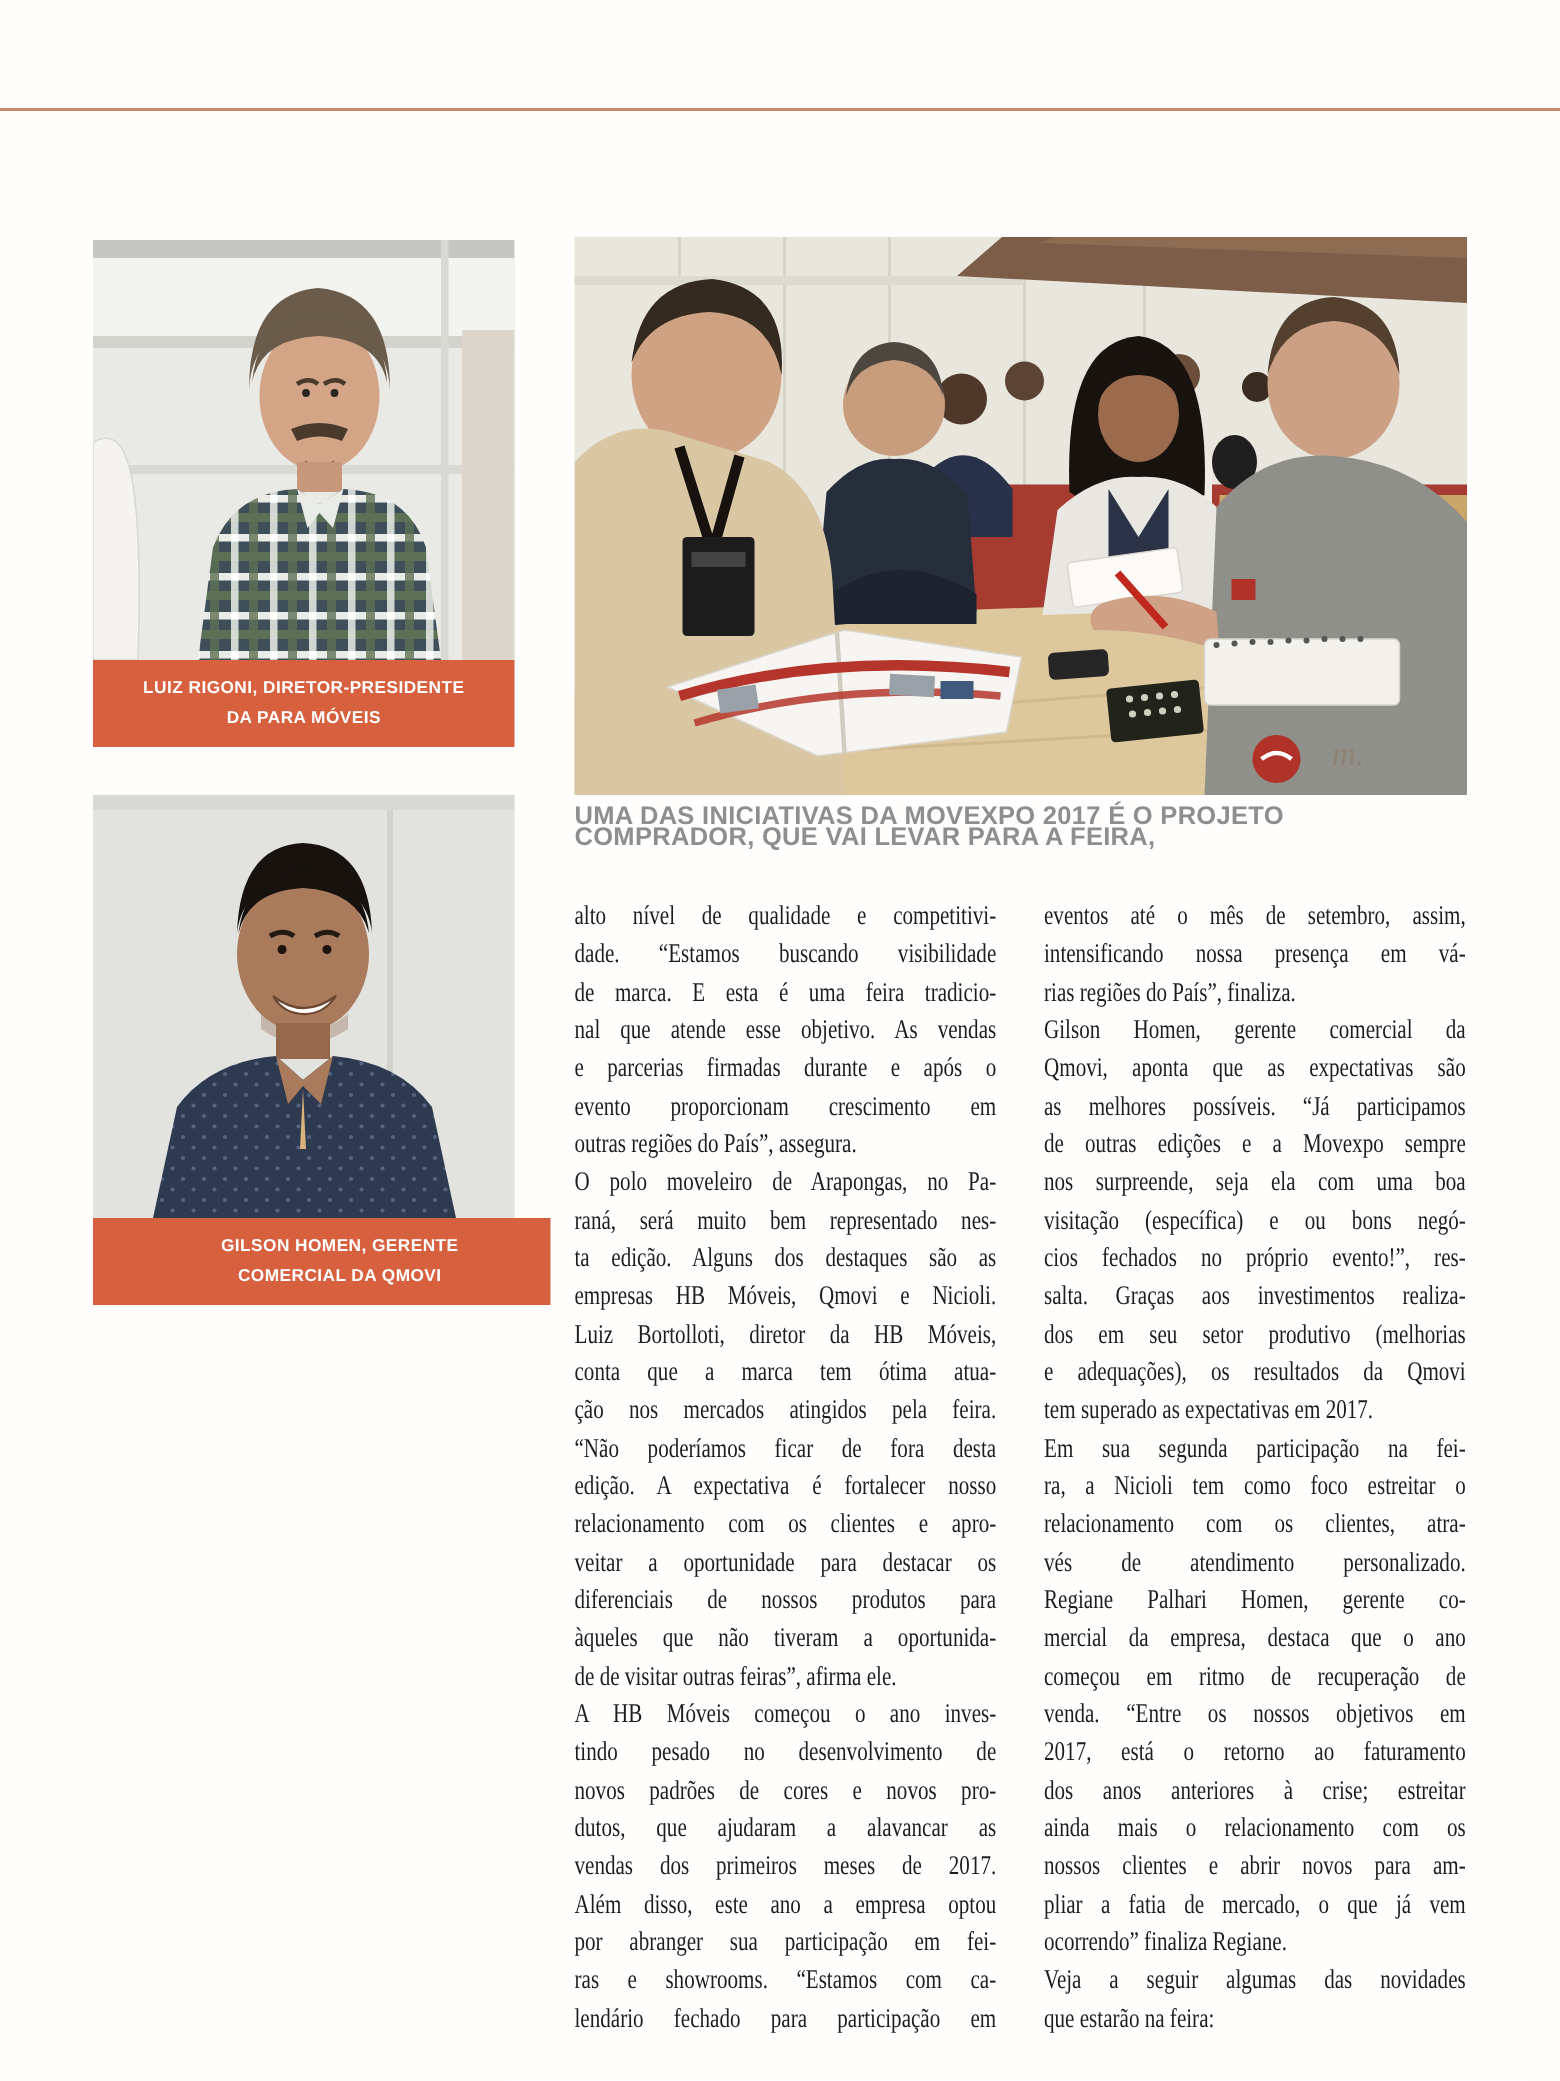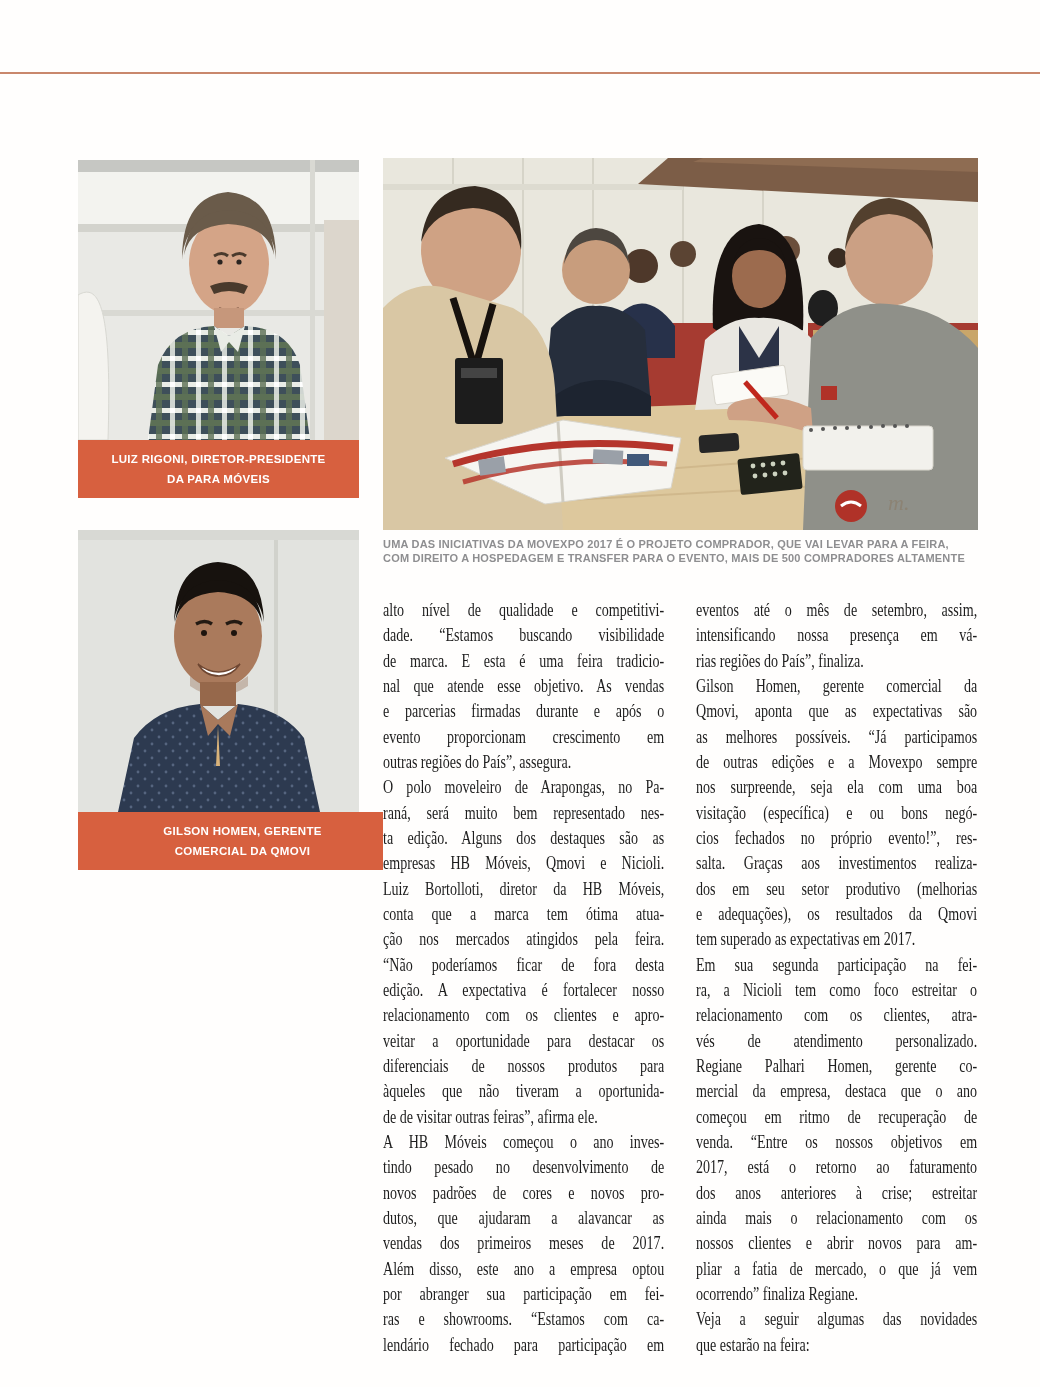--- a/index.html
+++ b/index.html
@@ -1,35 +1,35 @@
 <!DOCTYPE html>
 <html><head>
 <meta charset="utf-8">
 <style>
   html,body{margin:0;padding:0;background:#ffffff;}
   body{width:1040px;height:1387px;position:relative;font-family:"Liberation Sans",sans-serif;}
   .page{position:absolute;inset:0;background:#fffefd;overflow:hidden;}
   .top-rule{position:absolute;left:0;top:72px;width:1040px;height:2px;background:#c9876c;}
 
   
-  .portrait{position:absolute;left:78px;width:244px;margin:0;}
+  .portrait{position:absolute;left:62px;width:244px;margin:0;}
   .portrait .photo{display:block;width:281px;background:#e8e8e4;}
   .portrait-1{top:160px;}
   .portrait-2{top:530px;}
   .pcap{width:281px;background:#d7603f;color:#ffffff;text-align:center;
         font-size:11.5px;font-weight:bold;letter-spacing:.3px;line-height:20px;
         display:flex;flex-direction:column;justify-content:center;}
   .pcap-1{height:58px;}
   .pcap-2{height:58px;padding-left:24px;}
 
   
   .feature{position:absolute;left:383px;top:158px;width:595px;margin:0;}
   .feature .photo{display:block;width:595px;height:372px;background:#e9e7dd;}
   .photo-cap{position:absolute;left:383px;top:537px;width:590px;
-             font-size:11px;font-weight:bold;color:#8e8e90;letter-spacing:.2px;line-height:14.4px;}
+             font-size:17px;font-weight:bold;color:#8e8e90;letter-spacing:.2px;line-height:14.4px;}
 
   
   .col{position:absolute;top:598px;width:360px;transform:scaleX(0.781);transform-origin:0 0;
        font-family:"Liberation Serif",serif;font-size:18px;color:#1d1d1d;}
   .col-left{left:383px;}
   .col-right{left:696px;}
   .tline{height:25.33px;line-height:25.33px;overflow:hidden;
          text-align:justify;text-align-last:justify;}
   .tline.pend{text-align-last:left;}
 </style>
@@ -216,21 +216,20 @@
       </g>
       <rect x="316" y="276" width="40" height="18" rx="4" fill="#262626" transform="rotate(-4 336 285)"></rect>
       <circle cx="468" cy="348" r="16" fill="#b03228"></circle>
       <path d="M458,348 q10,-8 20,0" stroke="#ffffff" stroke-width="3" fill="none"></path>
       <text x="505" y="352" font-size="22" font-style="italic" fill="#8c8374" font-family="serif">m.</text>
     </svg>
   </figure>
 
   <div class="photo-cap">
       <div class="capline">UMA DAS INICIATIVAS DA MOVEXPO 2017 É O PROJETO COMPRADOR, QUE VAI LEVAR PARA A FEIRA,</div>
-      <div class="capline">COM DIREITO A HOSPEDAGEM E TRANSFER PARA O EVENTO, MAIS DE 500 COMPRADORES ALTAMENTE</div>
     </div>
 
   <div class="col col-left">
       <div class="tline">alto nível de qualidade e competitivi-</div>
       <div class="tline">dade. “Estamos buscando visibilidade</div>
       <div class="tline">de marca. E esta é uma feira tradicio-</div>
       <div class="tline">nal que atende esse objetivo. As vendas</div>
       <div class="tline">e parcerias firmadas durante e após o</div>
       <div class="tline">evento proporcionam crescimento em</div>
       <div class="tline pend">outras regiões do País”, assegura.</div>

